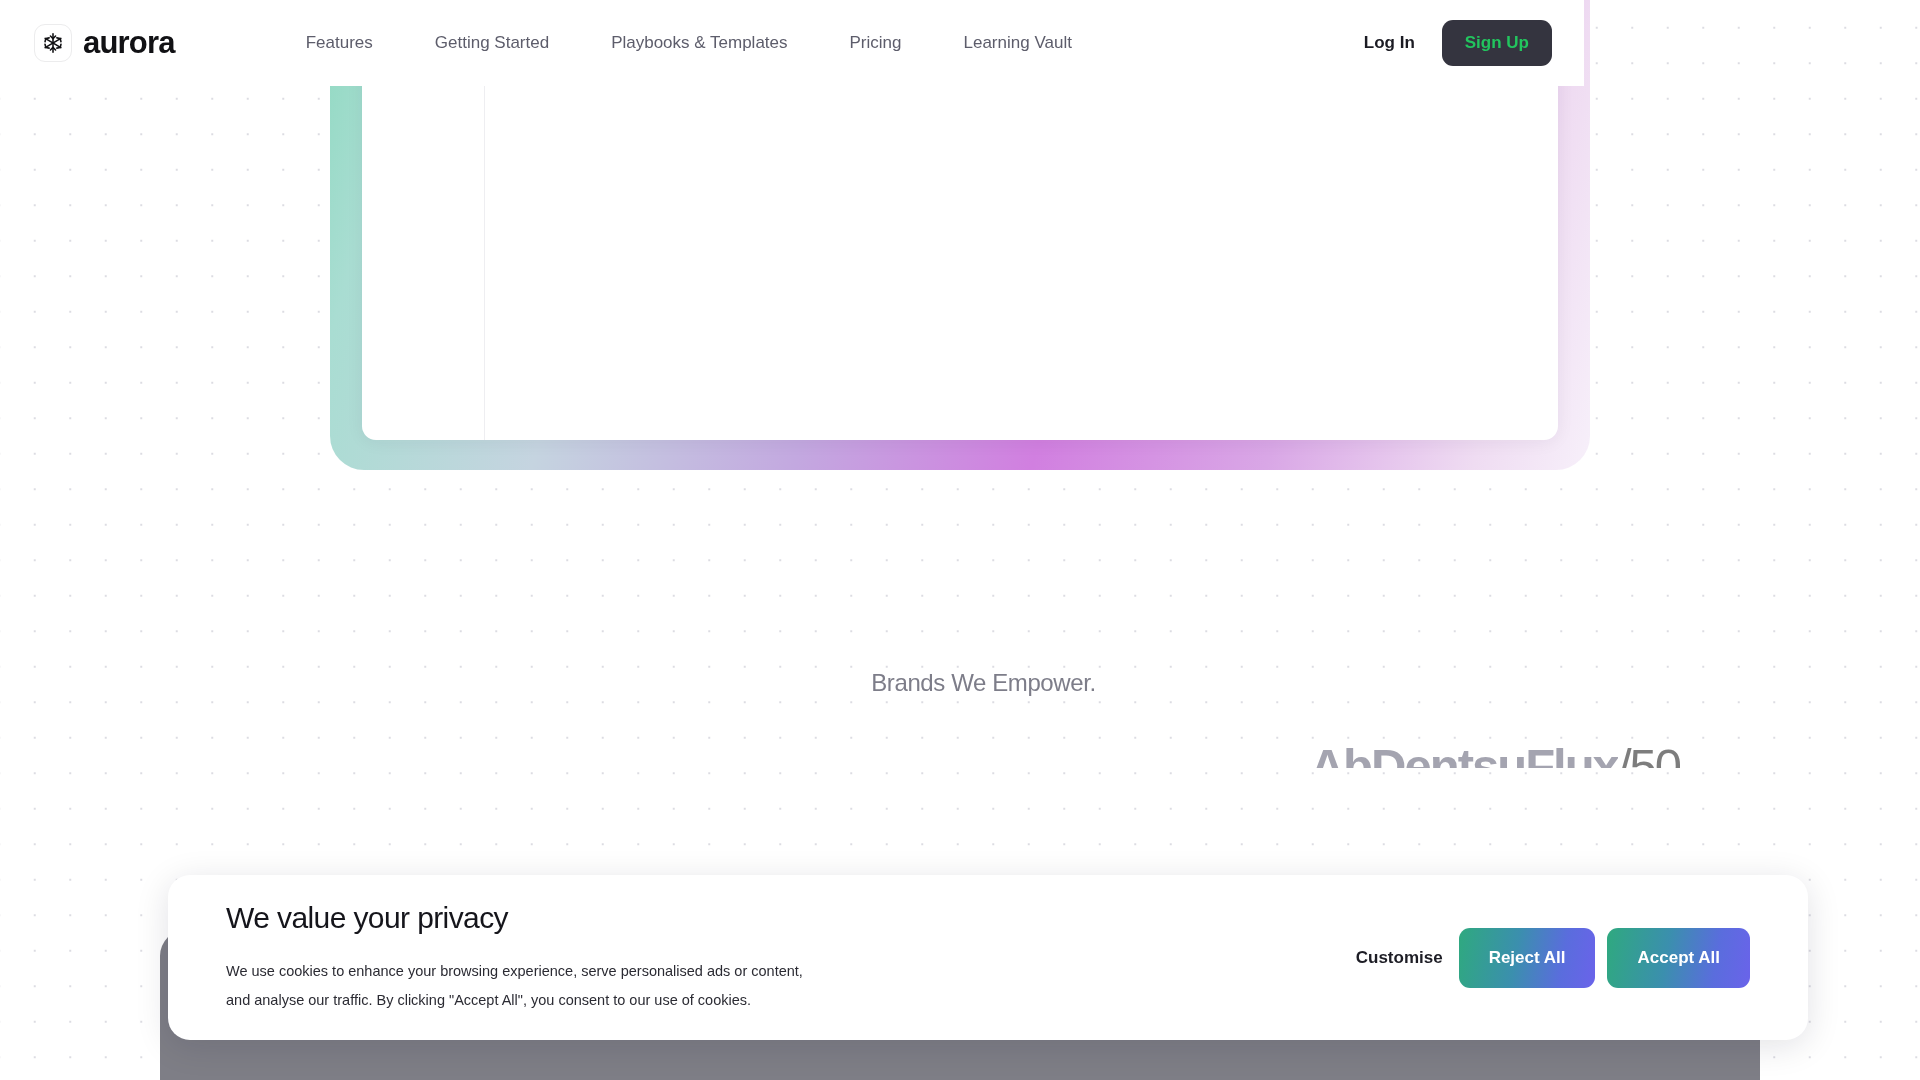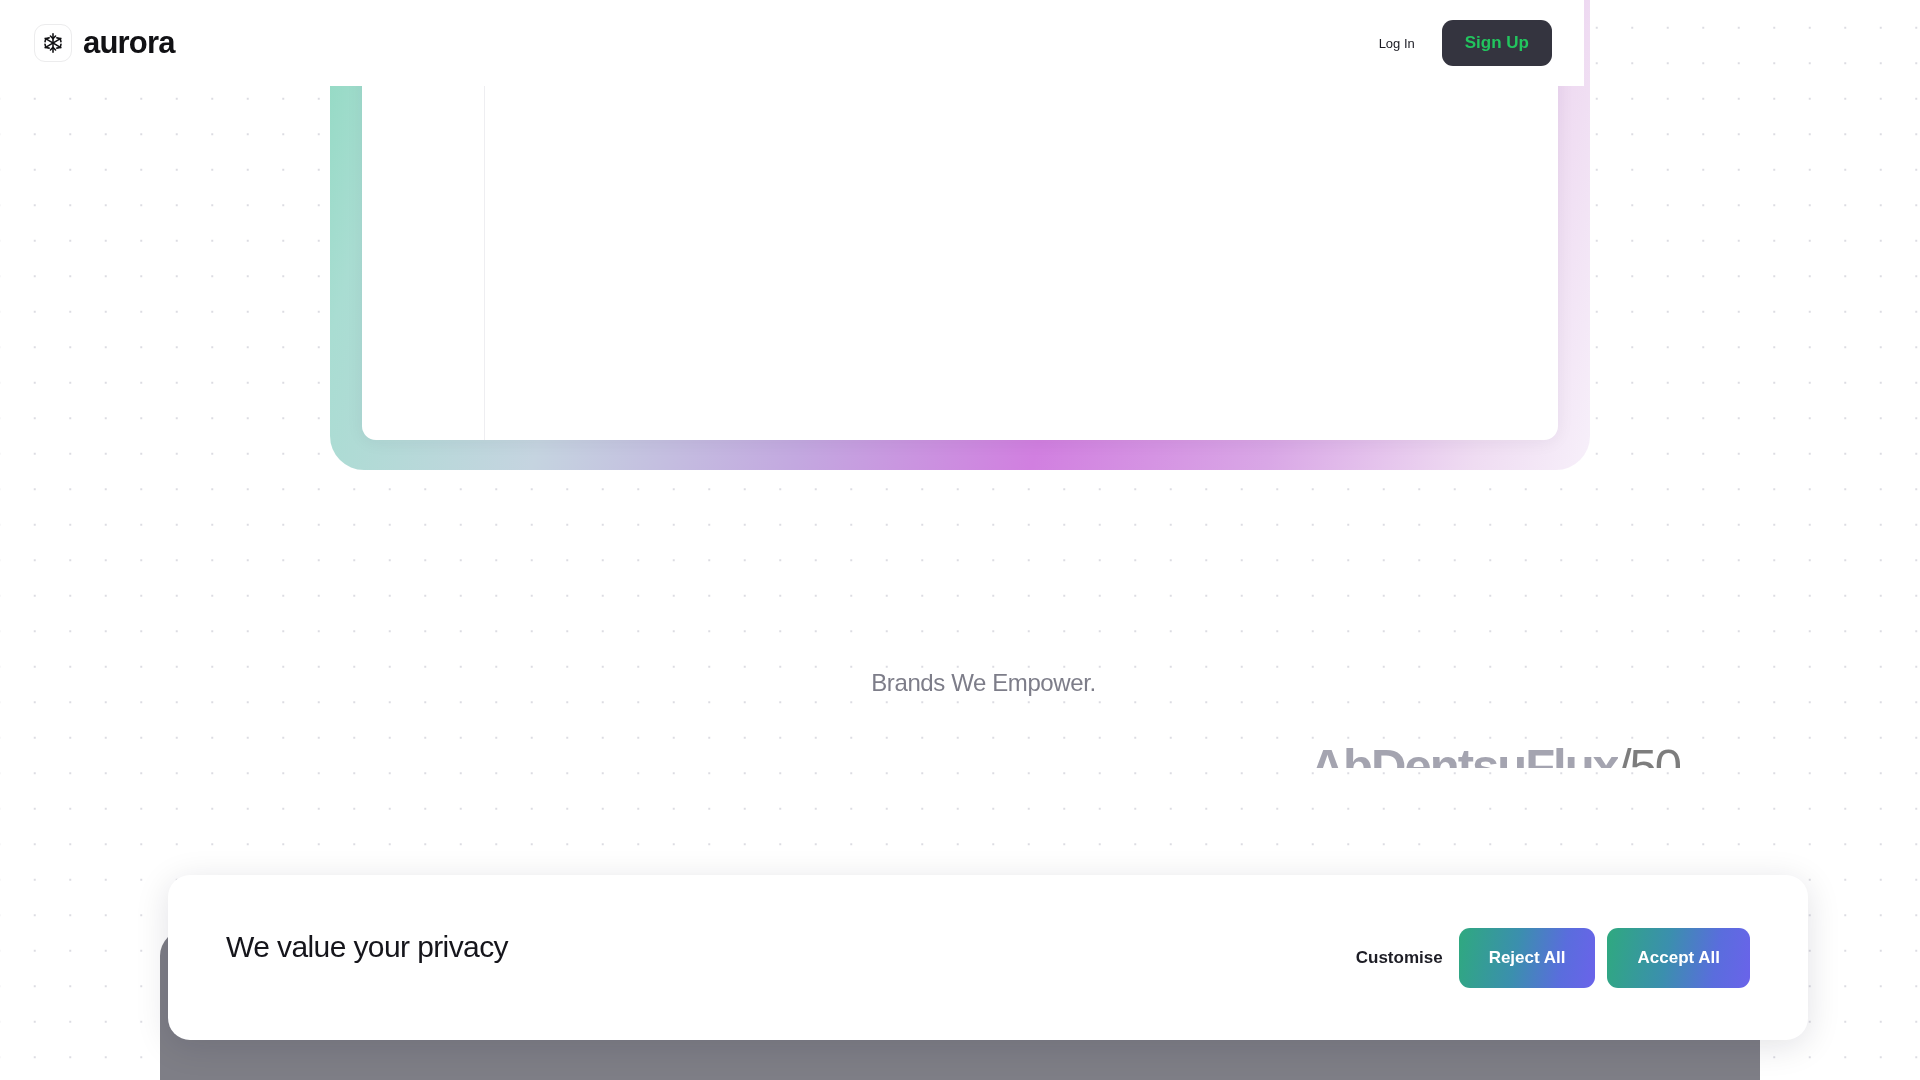--- a/index.html
+++ b/index.html
@@ -78,22 +78,22 @@
 
   .header-right {
     margin-left: auto;
     display: flex;
     align-items: center;
     gap: 27px;
     margin-right: 32px;
   }
 
   .login-link {
-    font-size: 13px;
-    font-weight: 400;
+    font-size: 17px;
+    font-weight: 700;
     color: #1b1b23;
     cursor: pointer;
   }
 
   .signup-btn {
     background: #34343f;
     color: #22c55e;
     font-size: 17px;
     font-weight: 700;
     border: none;
@@ -338,20 +338,24 @@
   <span class="brand-logo faint">/50</span>
 </div>
 
 <div class="dark-band">
   <div class="dark-band-heading">to Get Things Done</div>
 </div>
 
 <div class="cookie-modal">
   <div class="cookie-left">
     <div class="cookie-title">We value your privacy</div>
+    <div class="cookie-body">
+      <div>We use cookies to enhance your browsing experience, serve personalised ads or content,</div>
+      <div>and analyse our traffic. By clicking "Accept All", you consent to our use of cookies.</div>
+    </div>
   </div>
   <div class="cookie-actions">
     <button class="customise-btn">Customise</button>
     <button class="grad-btn">Reject All</button>
     <button class="grad-btn">Accept All</button>
   </div>
 </div>
 
 <div class="header">
   <div class="brand">
@@ -364,18 +368,25 @@
         <polyline points="9.2 19.6 12 16.8 14.8 19.6"></polyline>
         <polyline points="3.3 10.6 4.2 7 7.8 6.4"></polyline>
         <polyline points="20.7 13.4 19.8 17 16.2 17.6"></polyline>
         <polyline points="3.3 13.4 4.2 17 7.8 17.6"></polyline>
         <polyline points="20.7 10.6 19.8 7 16.2 6.4"></polyline>
       </svg>
     </span>
     <span class="brand-word">aurora</span>
   </div>
 
+  <nav class="nav">
+    <span class="nav-link">Features</span>
+    <span class="nav-link">Getting Started</span>
+    <span class="nav-link">Playbooks &amp; Templates</span>
+    <span class="nav-link">Pricing</span>
+    <span class="nav-link">Learning Vault</span>
+  </nav>
 
   <div class="header-right">
     <span class="login-link">Log In</span>
     <button class="signup-btn">Sign Up</button>
   </div>
 </div>
 
 </body></html>

